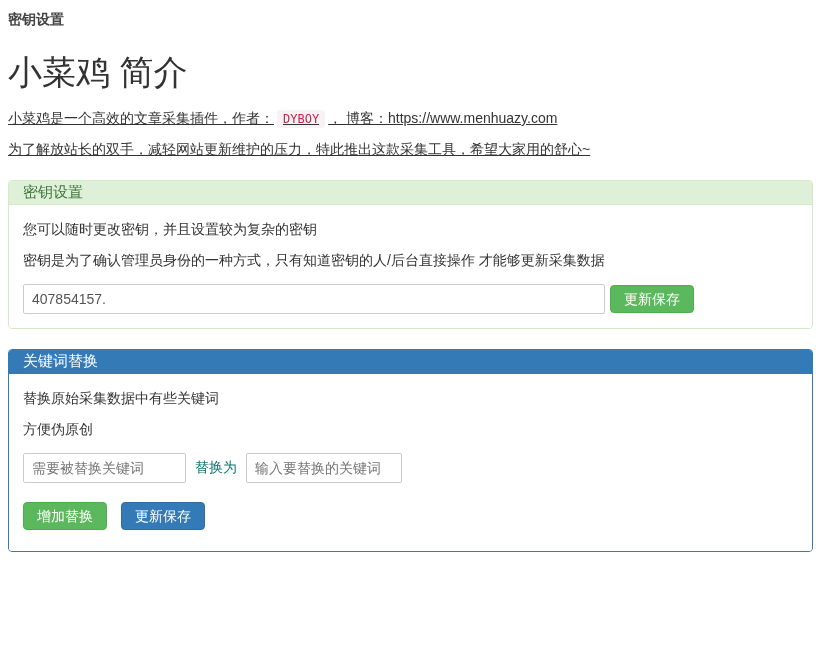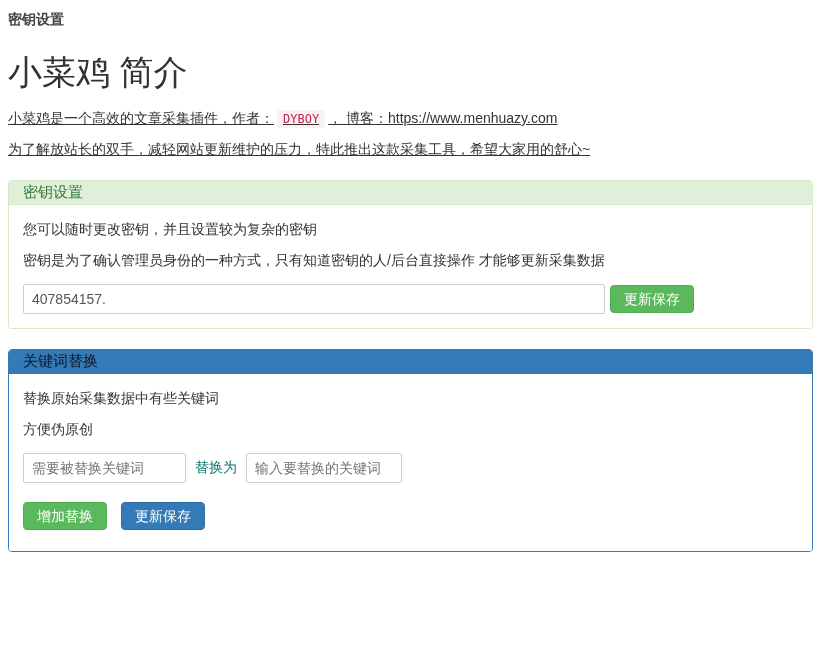--- a/index.html
+++ b/index.html
@@ -25,21 +25,21 @@
 
   .panel { width:805px; border:1px solid #ddd; border-radius:4px; margin-top:20px; background:#fff; }
   .panel-heading { padding:2px 14px; font-size:15px; border-radius:3px 3px 0 0; }
   .panel-body { padding:14px; border-radius:0 0 3px 3px; background:#fff; }
   .panel-body p { margin:0 0 11px 0; line-height:20px; }
 
   .panel.success { border-color:#d6e9c6; }
   .panel.success .panel-heading { background:#dff0d8; color:#3c763d; border-bottom:1px solid #d6e9c6; }
 
   .panel.primary { border-color:#337ab7; }
-  .panel.primary .panel-heading { background:#337ab7; color:#0f172a; border-bottom:1px solid #337ab7; }
+  .panel.primary .panel-heading { background:#337ab7; color:#ffffff; border-bottom:1px solid #337ab7; }
 
   .form-row { display:flex; align-items:center; margin-top:14px; }
   input.text-input {
     height:30px; border:1px solid #ccc; border-radius:2px;
     padding:4px 8px; font-size:14px; color:#555;
     font-family:Liberation Sans, sans-serif; background:#fff;
   }
   input.text-input::placeholder { color:#757575; opacity:1; }
   .key-input { width:582px; }
   .kw-input1 { width:163px; }

